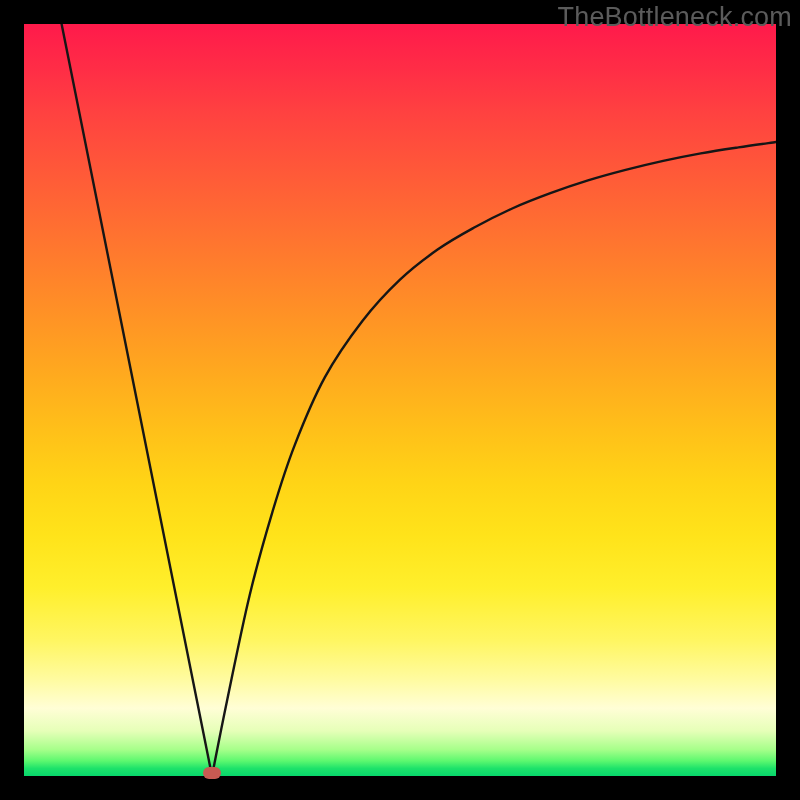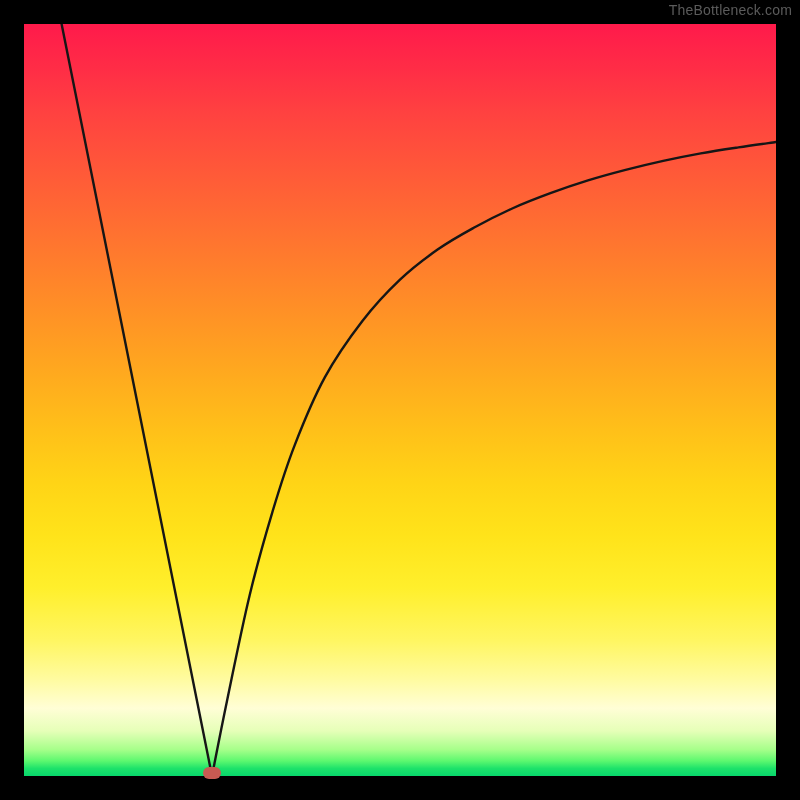--- a/index.html
+++ b/index.html
@@ -38,21 +38,21 @@
       #5cf86f 98%,
       #1de26a 99%,
       #08d66c 100%
     );
   }
   .watermark {
     position: absolute;
     top: 2px;
     right: 8px;
     color: #5b5b5b;
-    font-size: 14px;
+    font-size: 27px;
     font-weight: 500;
     letter-spacing: 0.2px;
     z-index: 5;
     user-select: none;
   }
   svg.curve {
     position: absolute;
     left: 0;
     top: 0;
     width: 752px;

